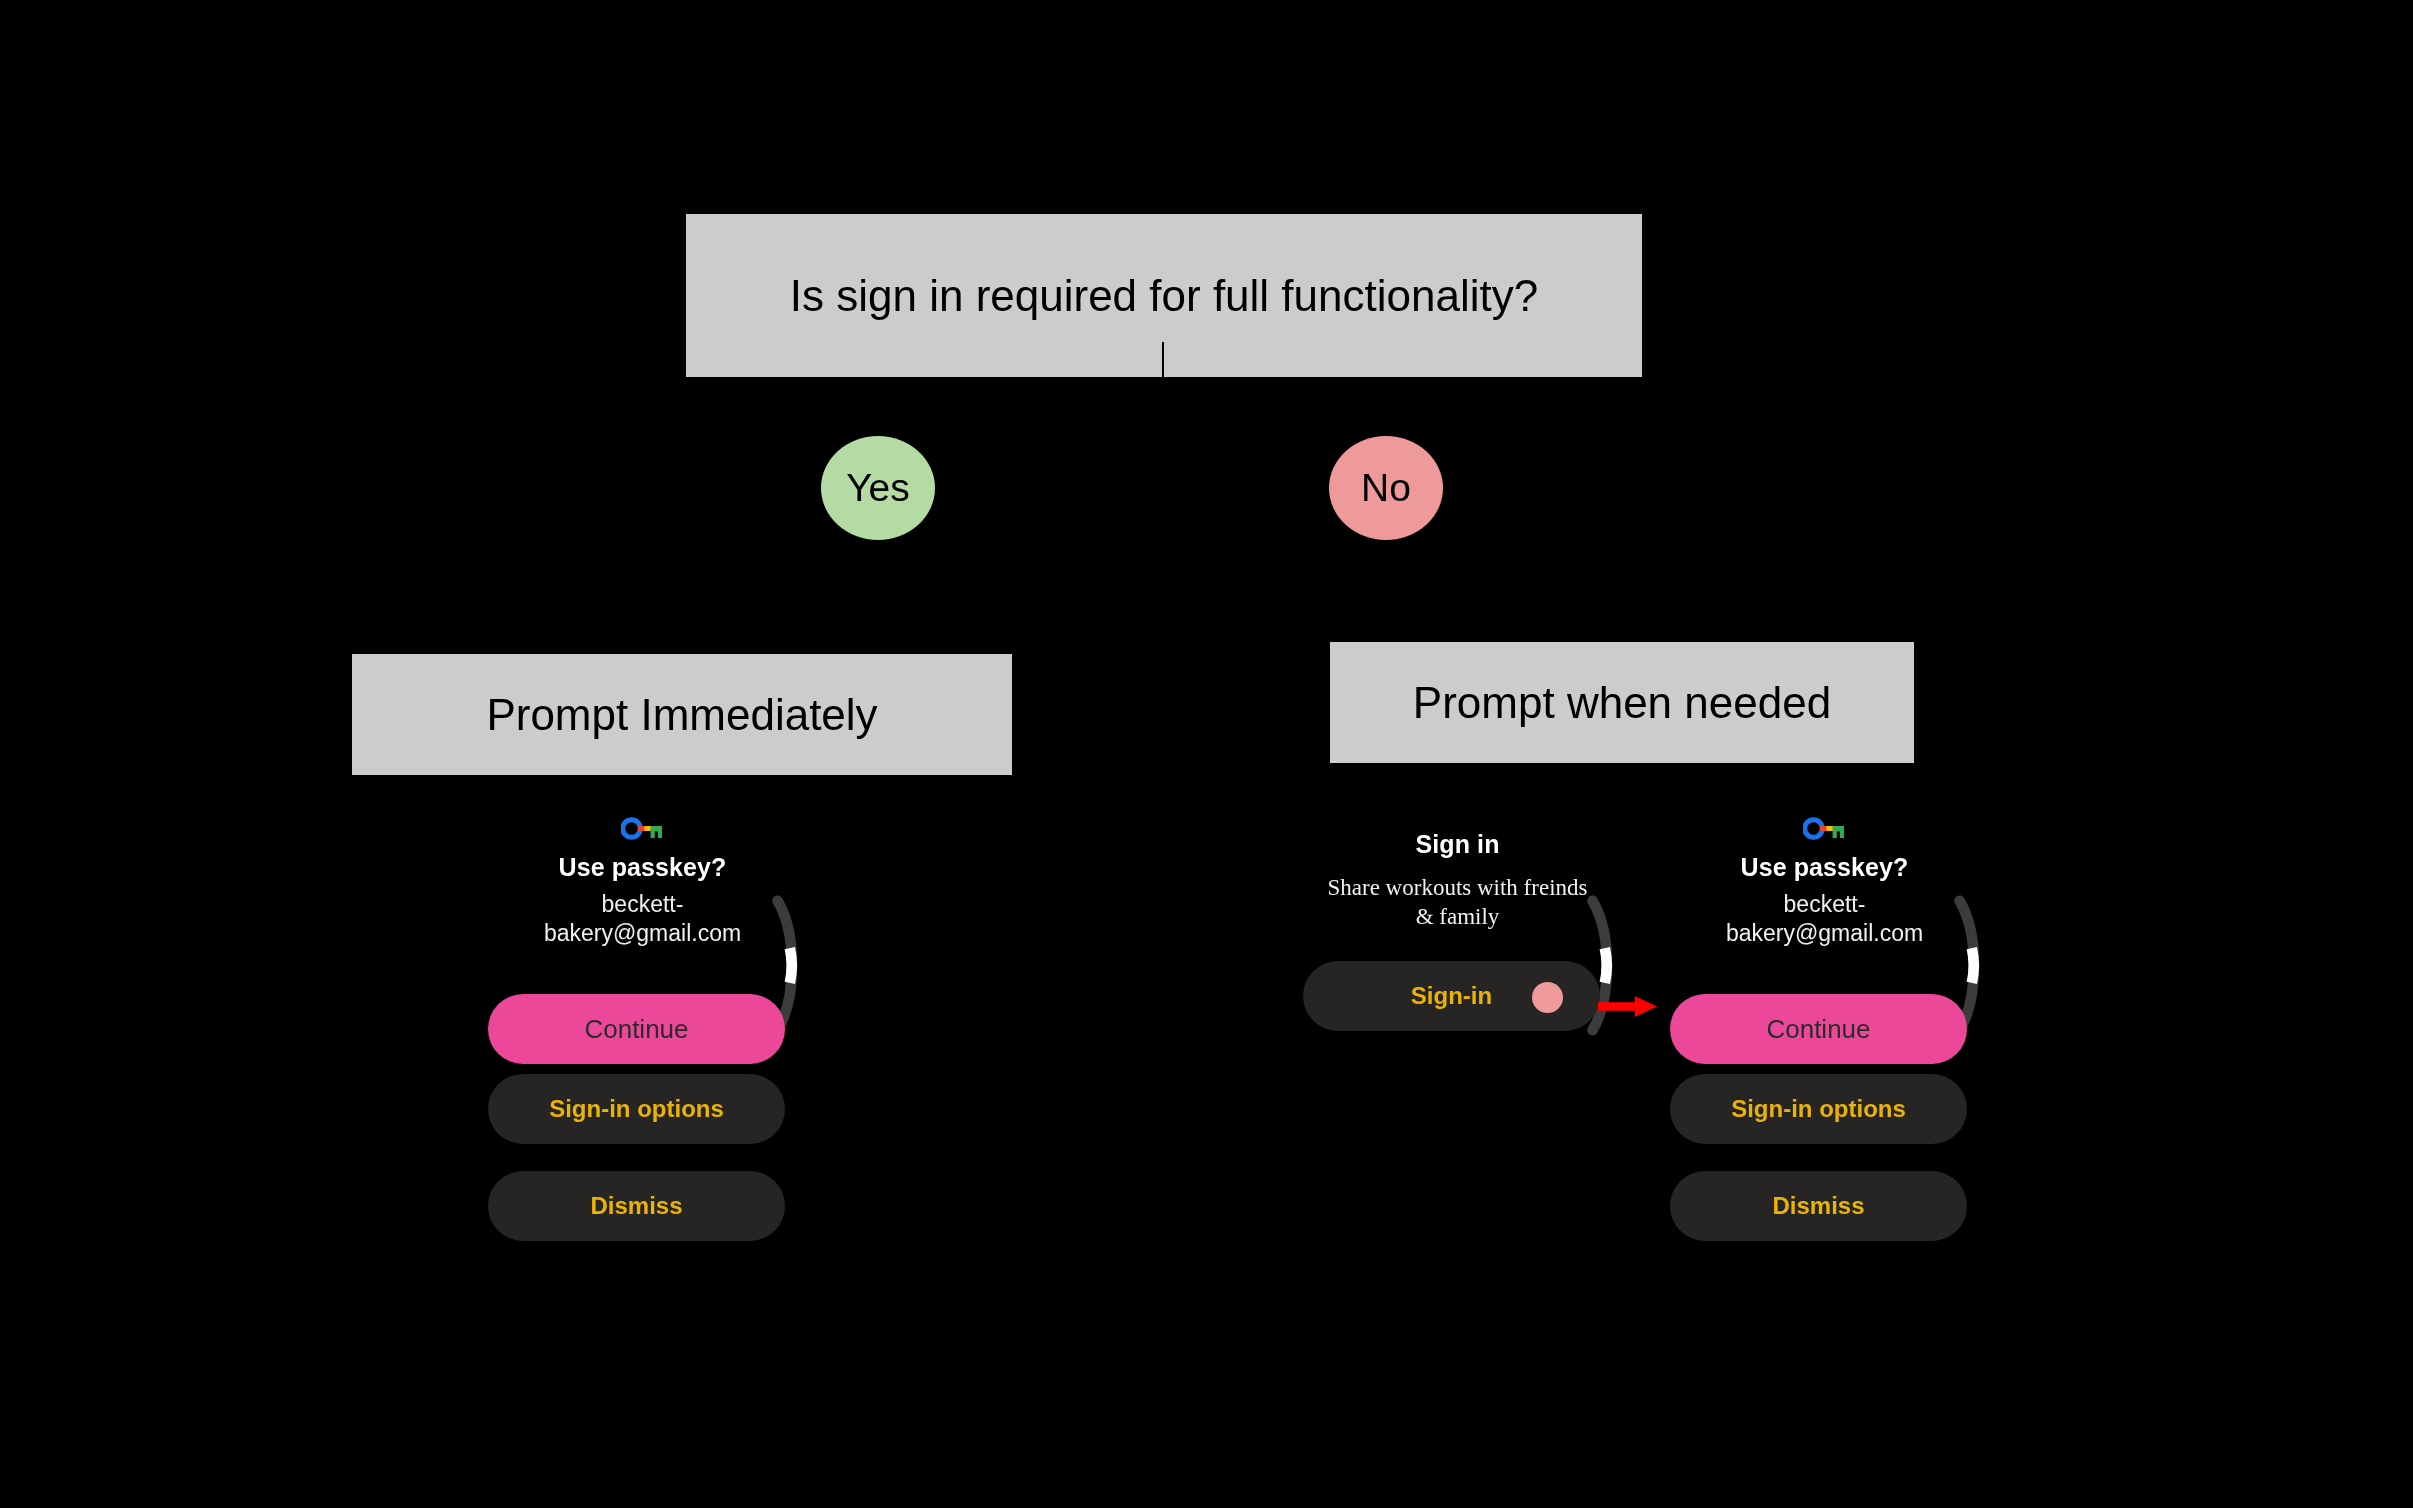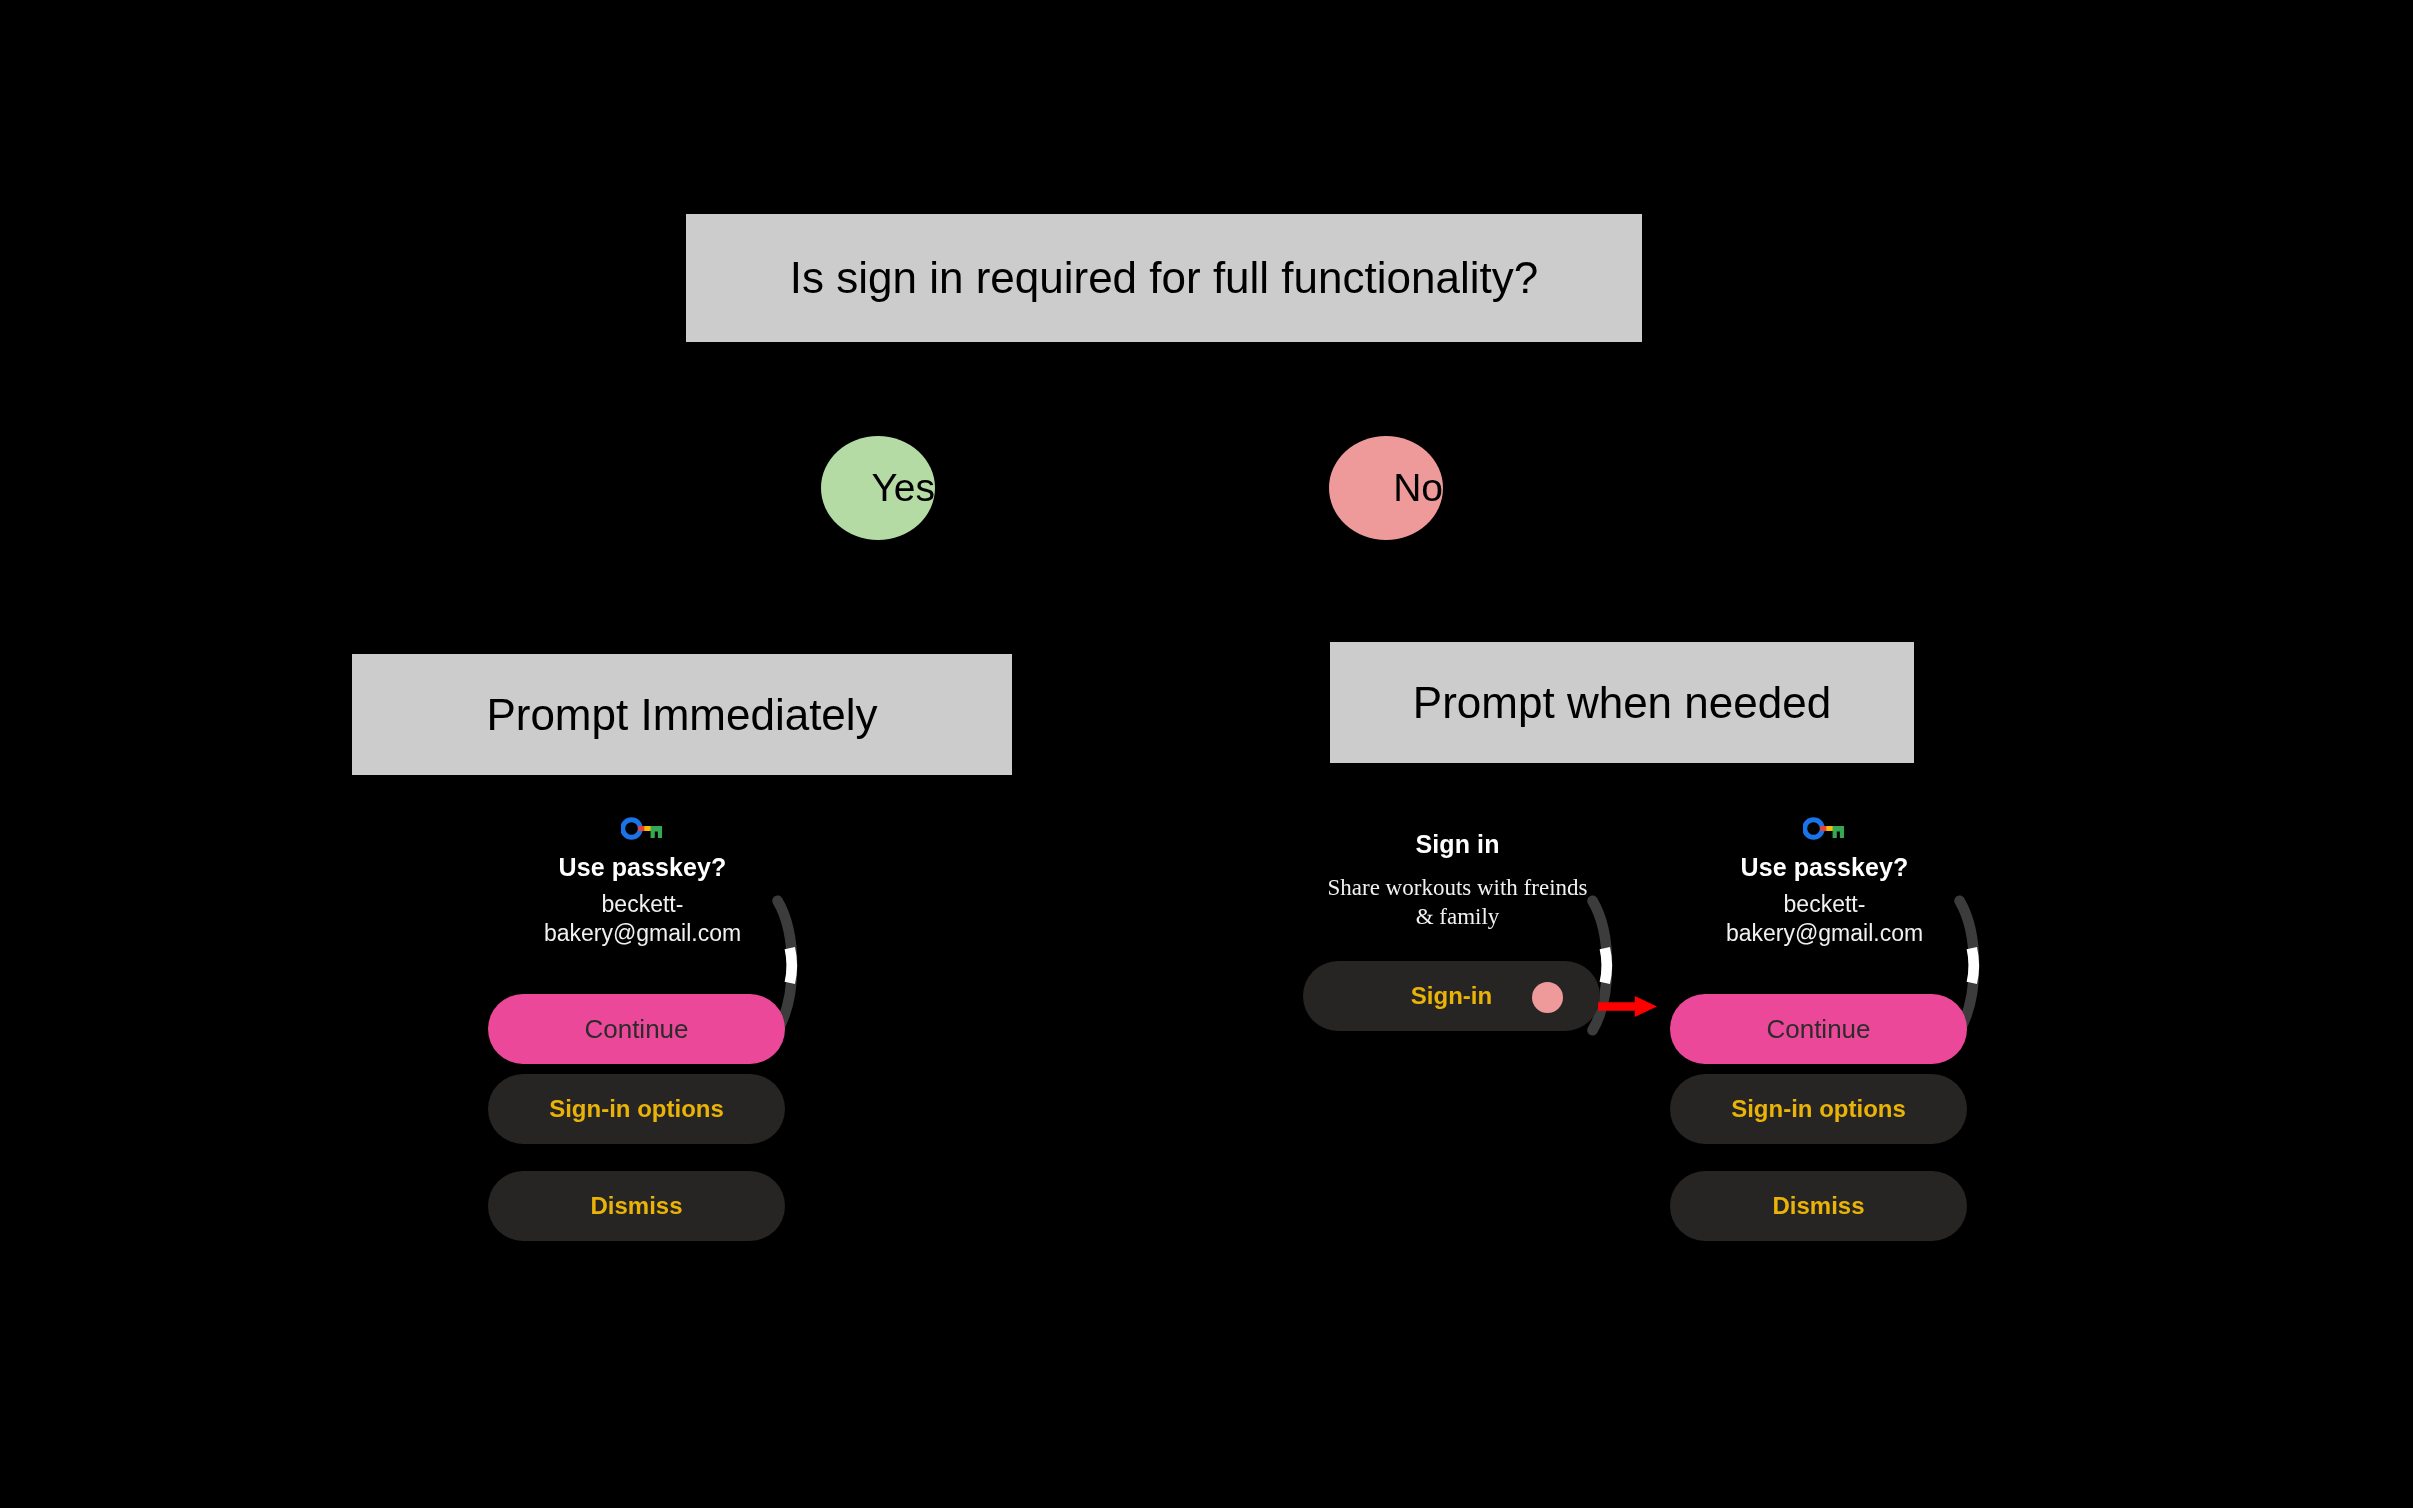--- a/index.html
+++ b/index.html
@@ -25,21 +25,21 @@
     align-items: center;
     justify-content: center;
     font-family: "Liberation Sans", sans-serif;
     font-weight: 400;
     box-sizing: border-box;
   }
   #question-box {
     left: 686px;
     top: 214px;
     width: 956px;
-    height: 128px;
+    height: 163px;
     font-size: 44px;
   }
   #prompt-immediate-box {
     left: 352px;
     top: 642px;
     width: 660px;
     height: 121px;
     font-size: 44px;
     margin-top: 12px;
   }
@@ -49,21 +49,21 @@
     width: 584px;
     height: 121px;
     font-size: 44px;
   }
 
   .decision-pill {
     position: absolute;
     border-radius: 50%;
     display: flex;
     align-items: center;
-    justify-content: flex-end;
+    justify-content: center;
     color: #000000;
     font-size: 39px;
     font-family: "Liberation Sans", sans-serif;
   }
   #yes-pill {
     left: 821px;
     top: 436px;
     width: 114px;
     height: 104px;
     background: #B5DBA5;

